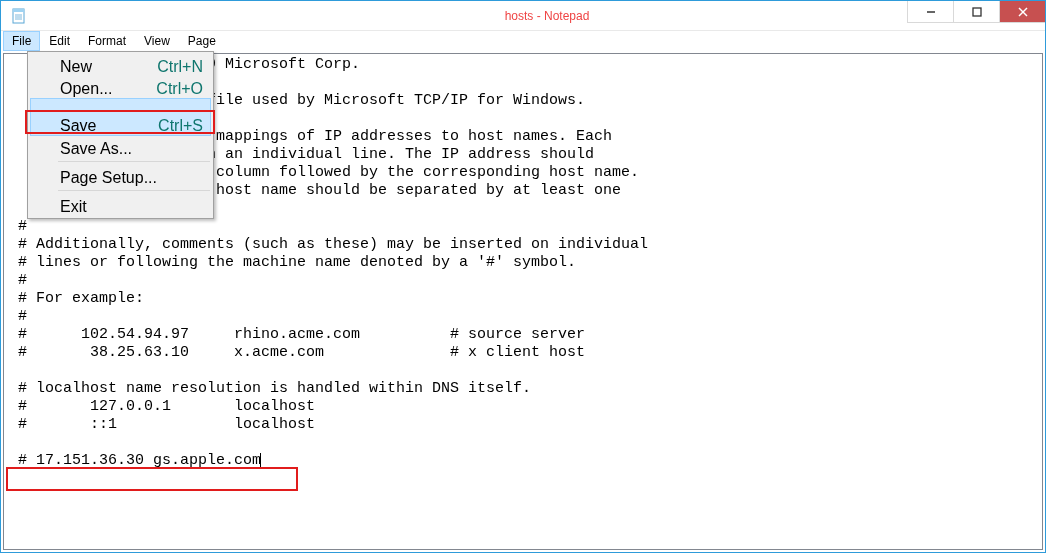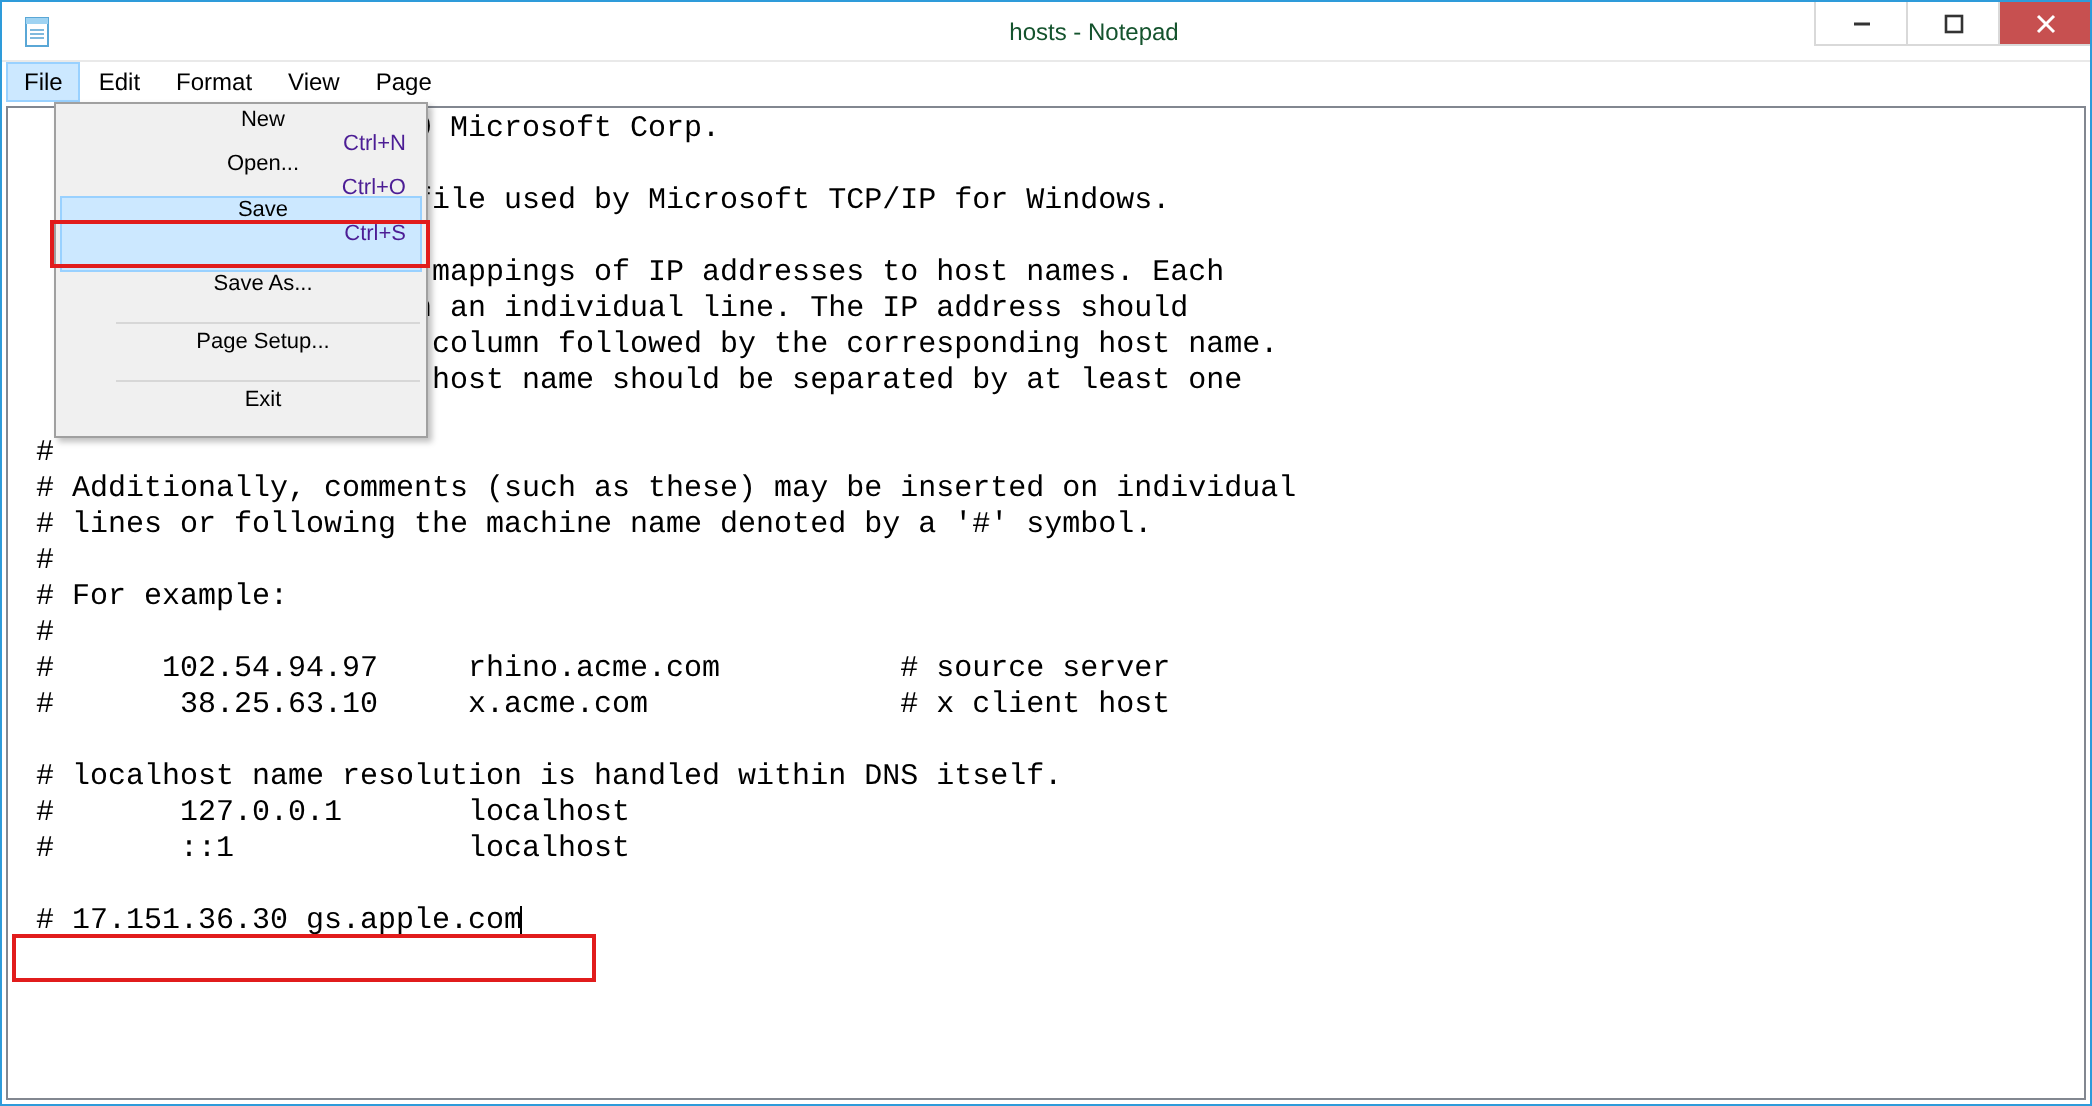--- a/index.html
+++ b/index.html
@@ -24,21 +24,21 @@
   .app-icon {
     width: 16px; height: 16px;
     margin-left: 10px;
     margin-right: 6px;
   }
   .title {
     position: absolute;
     left: 0; right: 0;
     text-align: center;
     font-size: 12px;
-    color: #14532d;
+    color: #ef4444;
     pointer-events: none;
     padding-left: 48px;
   }
   .window-controls {
     position: absolute;
     right: 0; top: 0;
     display: flex;
     height: 22px;
   }
   .winbtn {
@@ -96,38 +96,37 @@
     width: 187px;
     background: #f0f0f0;
     border: 1px solid #a0a0a0;
     box-shadow: 2px 2px 3px rgba(0,0,0,0.25);
     padding: 2px;
     z-index: 100;
   }
   .dd-item {
     height: 22px;
     display: flex;
-    align-items: center;
+    align-items: flex-end;
     padding-left: 30px;
     padding-right: 8px;
-    font-size: 11px;
+    font-size: 16px;
     position: relative;
     cursor: default;
-    flex-direction: column;
   }
   .dd-item.hover {
     background: #cce8ff;
     border: 1px solid #99d1ff;
     padding-left: 29px;
     padding-right: 7px;
     height: 38px;
   }
   .dd-item .shortcut {
     margin-left: auto;
-    color: #4c1d95;
+    color: #0f766e;
   }
   .dd-sep {
     height: 1px;
     background: #d7d7d7;
     margin: 3px 1px 3px 28px;
   }
   .highlight-red {
     position: absolute;
     border: 2px solid #e11c1c;
     pointer-events: none;

